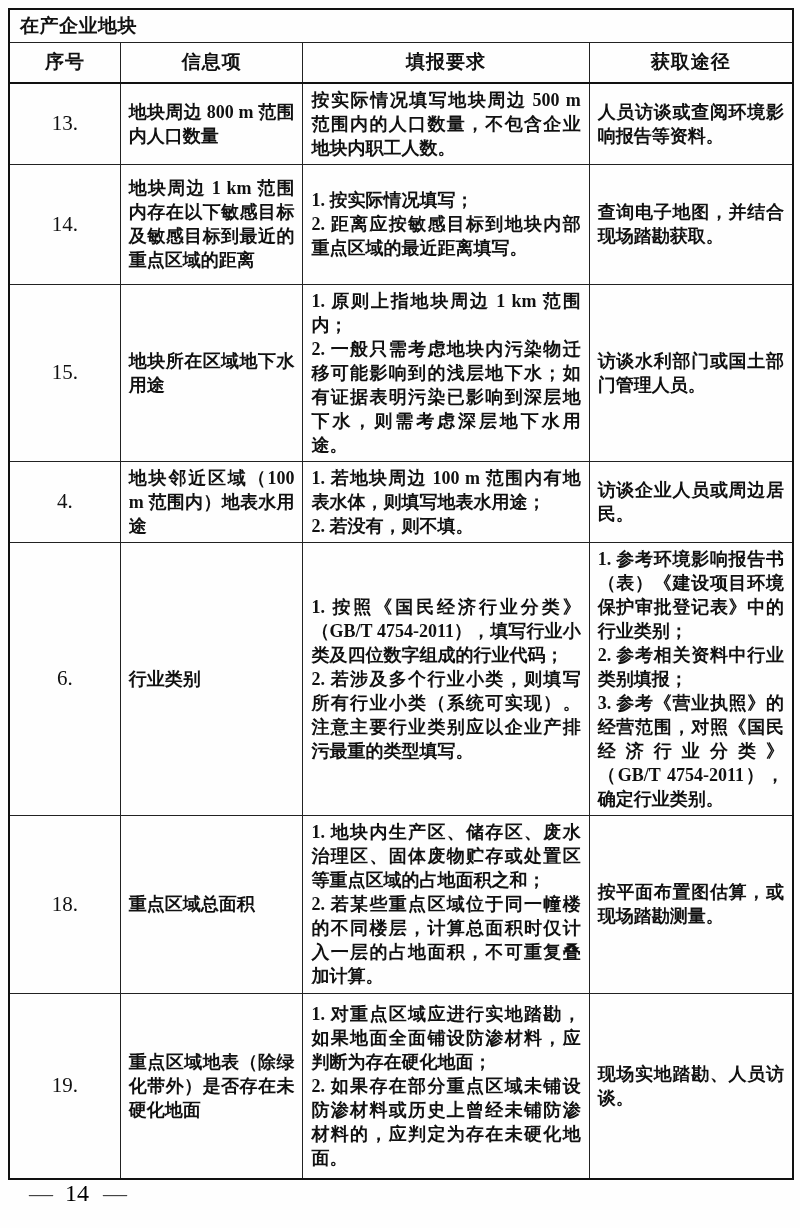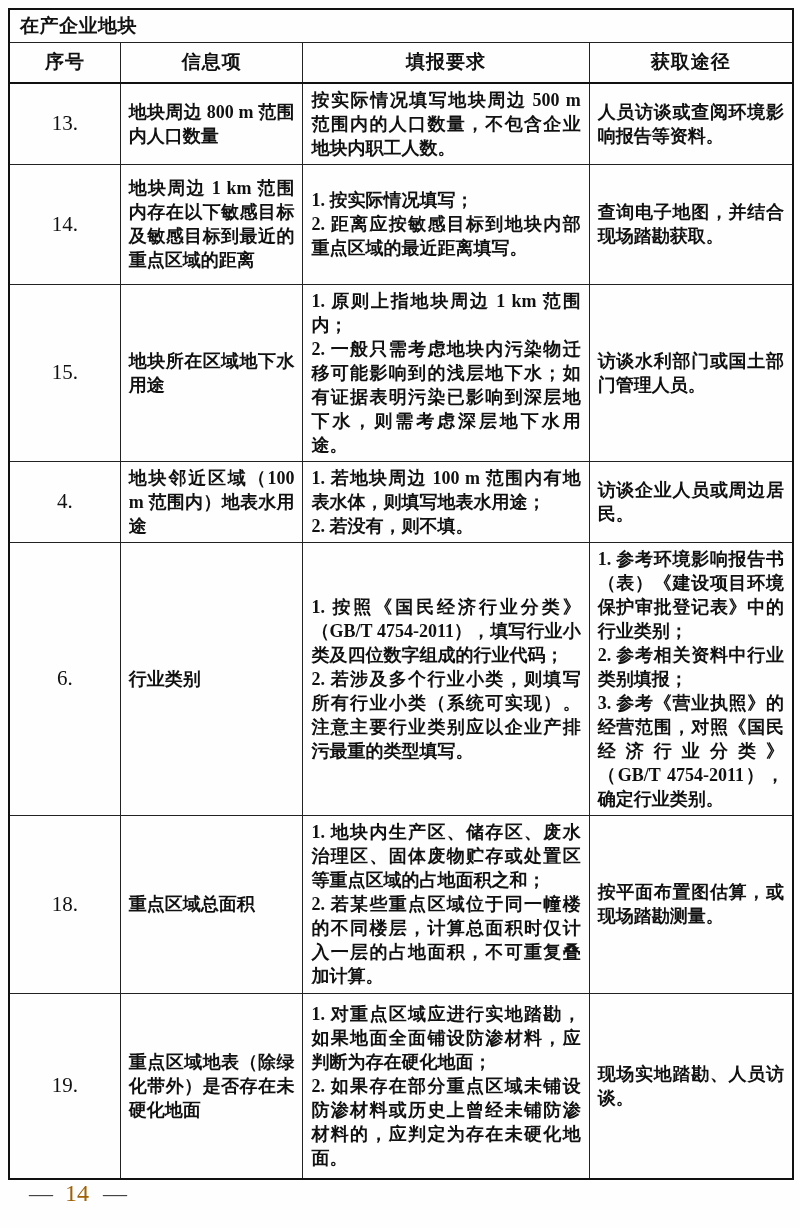--- a/index.html
+++ b/index.html
@@ -69,21 +69,21 @@
     color: #333;
     font-family: "Liberation Serif", "DejaVu Serif", serif;
   }
   .footer .dash {
     display: inline-block;
     margin: 0 14px;
     color: #444;
     letter-spacing: -2px;
   }
   .footer .pagenum {
-    color: #a16207;
+    color: #000000;
   }
 </style>
 </head>
 <body>
 
 <div class="page">
 
   <table class="info-table">
     <colgroup>
       <col style="width:14.2%">

